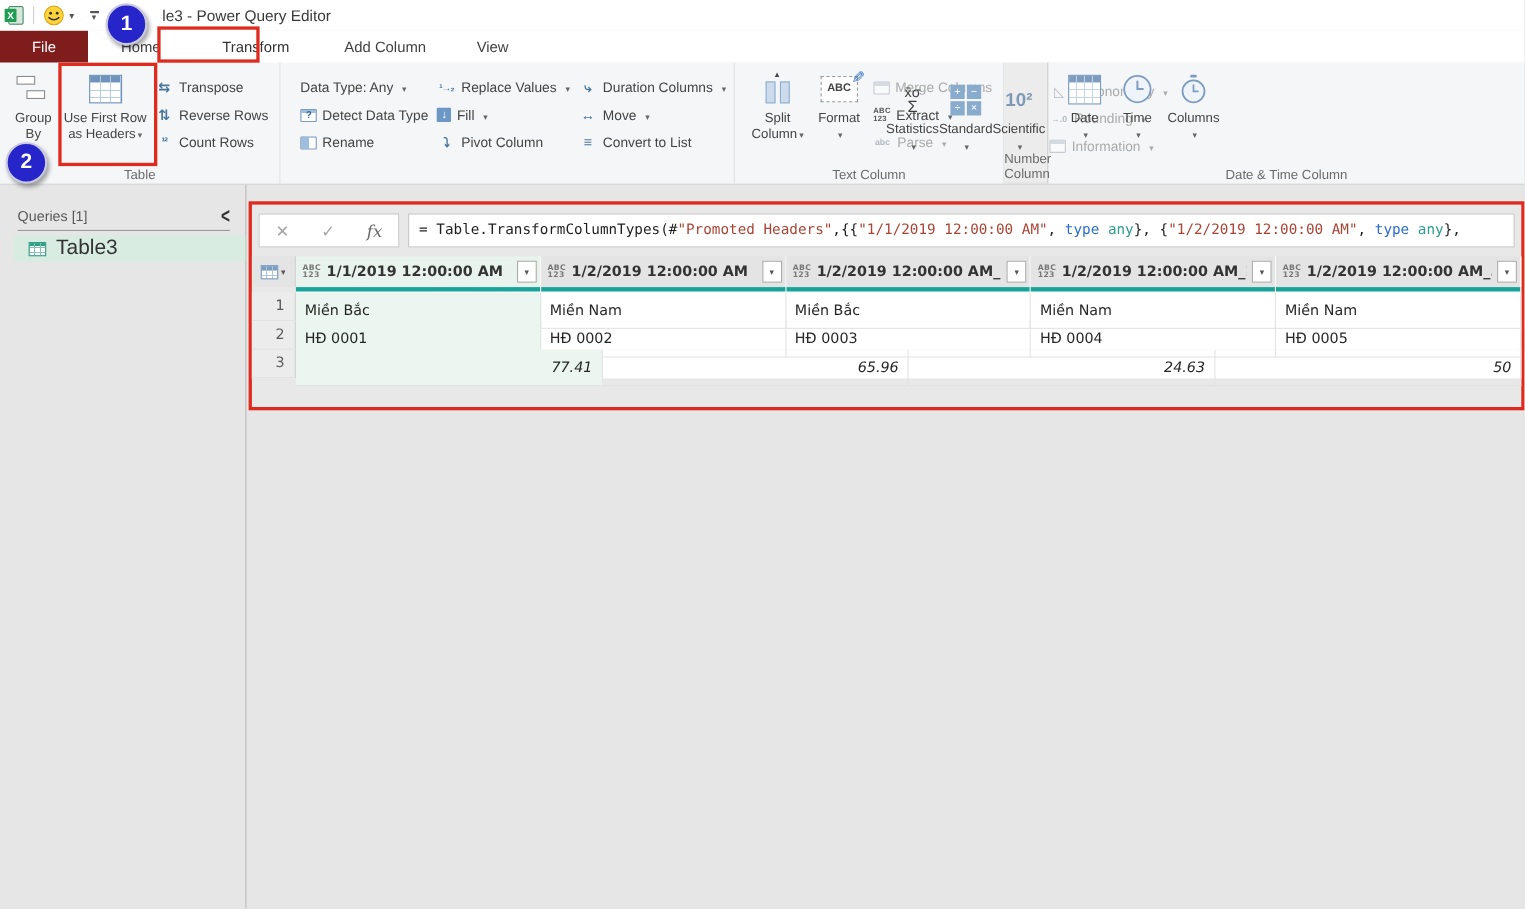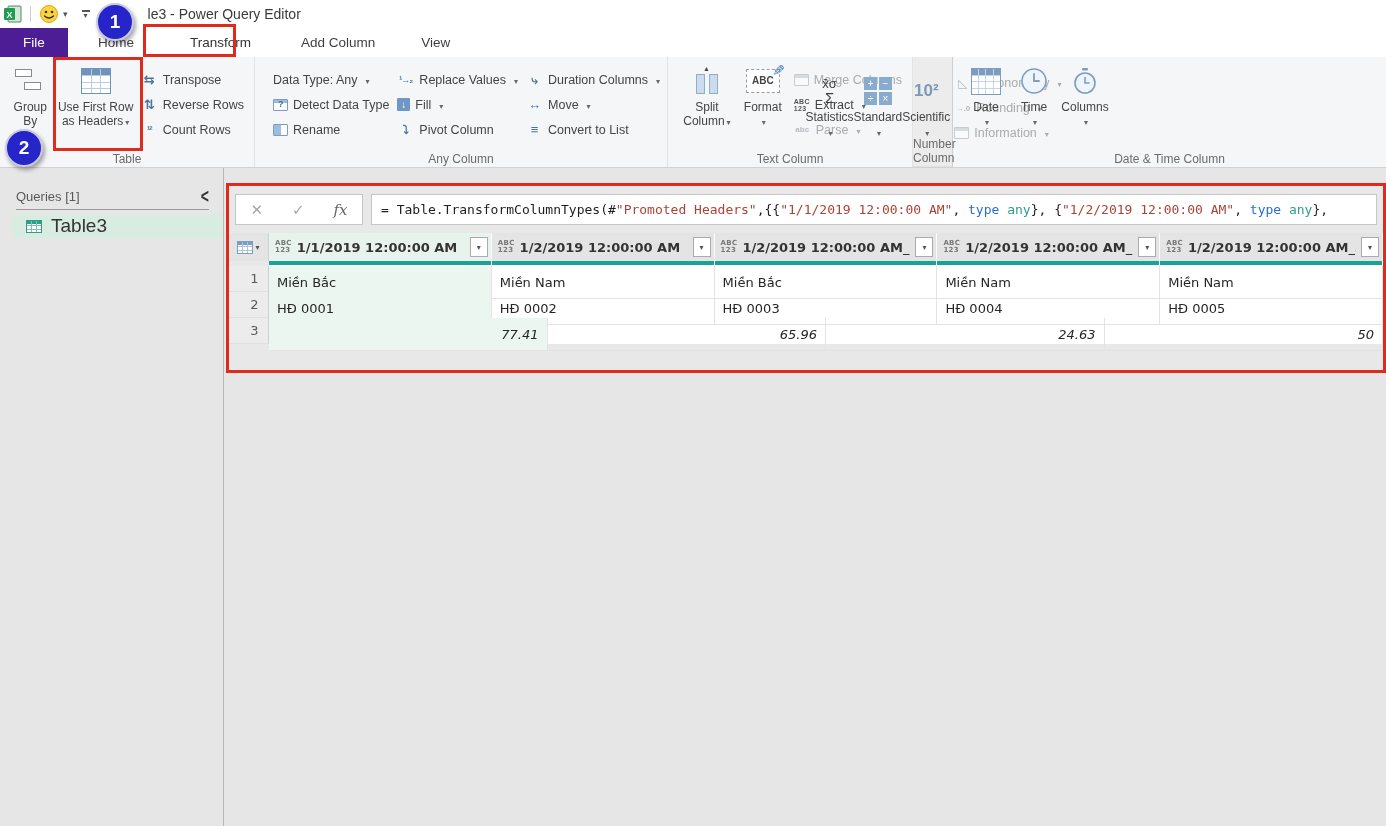--- a/index.html
+++ b/index.html
@@ -16,21 +16,21 @@
   .tb-sep { width:1px; height:16px; background:#d0d0d0; margin:0 8px; }
   .qat-caret { font-size:9px; color:#555; margin-left:4px; }
   .qat-more { display:flex; flex-direction:column; align-items:center; margin-left:14px; color:#555; }
   .qat-more .bar { width:8px; height:1.5px; background:#555; margin-bottom:1px; }
   .qat-more .c { font-size:8px; line-height:5px; }
   .tb-title { font-size:14px; color:#3a3a3a; margin-left:58px; white-space:nowrap; }
 
   
   .tabrow { position:absolute; left:0; top:28px; right:0; height:29px; background:#fff; display:flex; align-items:stretch; }
   .tab { display:flex; align-items:center; padding:0 14px; font-size:13.5px; color:#3f3f3f; cursor:default; }
-  .tab-file { background:#4c1d95; color:#fff; width:68px; justify-content:center; padding:0; }
+  .tab-file { background:#7f1d1d; color:#fff; width:80px; justify-content:center; padding:0; }
   .tab-home { margin-left:16px; }
   .tab-transform { margin-left:18px; background:#fff; color:#333; padding:0 24px; }
   .tab-add { margin-left:12px; }
   .tab-view { margin-left:18px; }
 
   
   .ribbon { position:absolute; left:0; top:57px; right:0; height:111px; background:#f5f6f7;
     border-bottom:1px solid #d2d2d2; display:flex; }
   .rgroup { position:relative; height:100%; border-right:1px solid #e2e2e2; padding:6px 6px 17px 6px;
     display:flex; align-items:flex-start; }
@@ -287,21 +287,20 @@
       <div class="smallrow">
         <span class="mi i-move"></span>
         <span>Move</span>
         <span class="car"></span>
       </div>
       <div class="smallrow">
         <span class="mi i-convert"></span>
         <span>Convert to List</span>
       </div>
     </div>
-    <div class="rgroup-label">Any Column</div>
   </div>
 
   <div class="rgroup g-text">
     <div class="bigbtn" style="width:58px">
       <span class="ic">
         <span class="ico-split">
             <span class="b"></span>
             <span class="b"></span>
           </span>
       </span>

